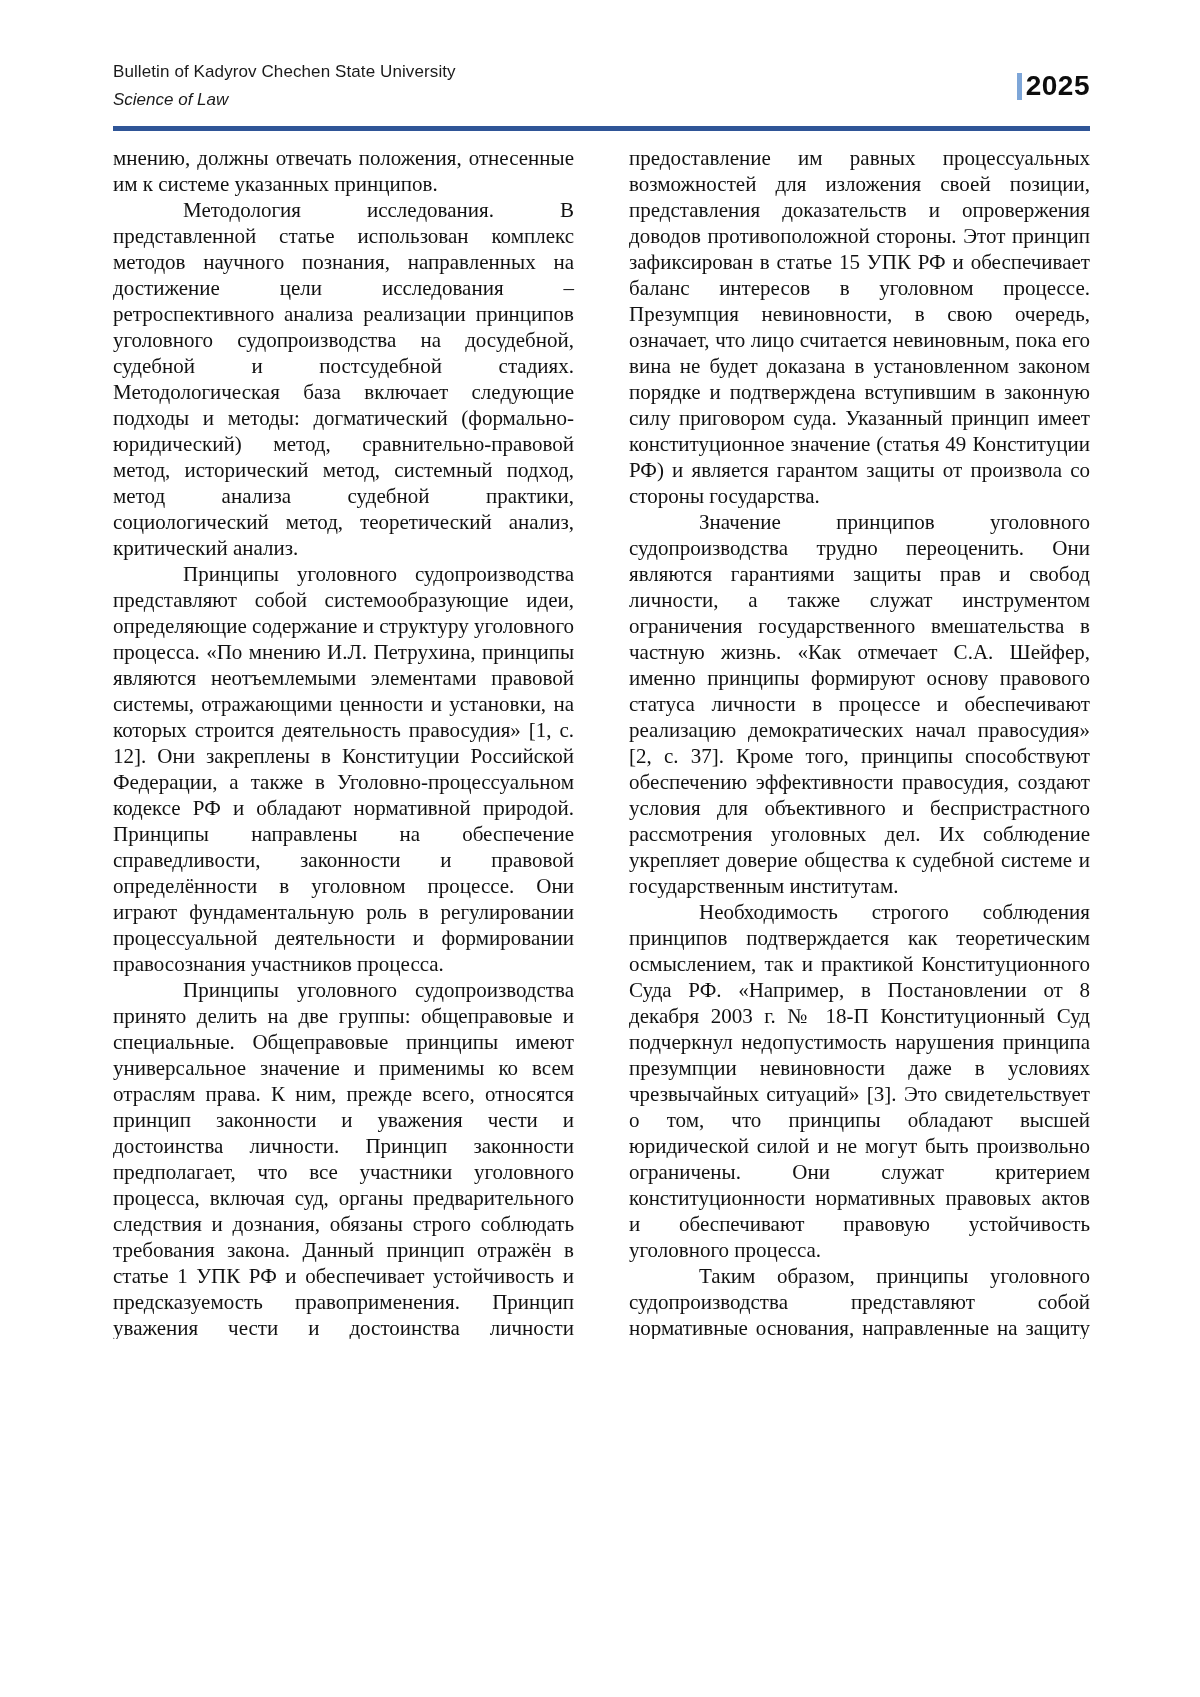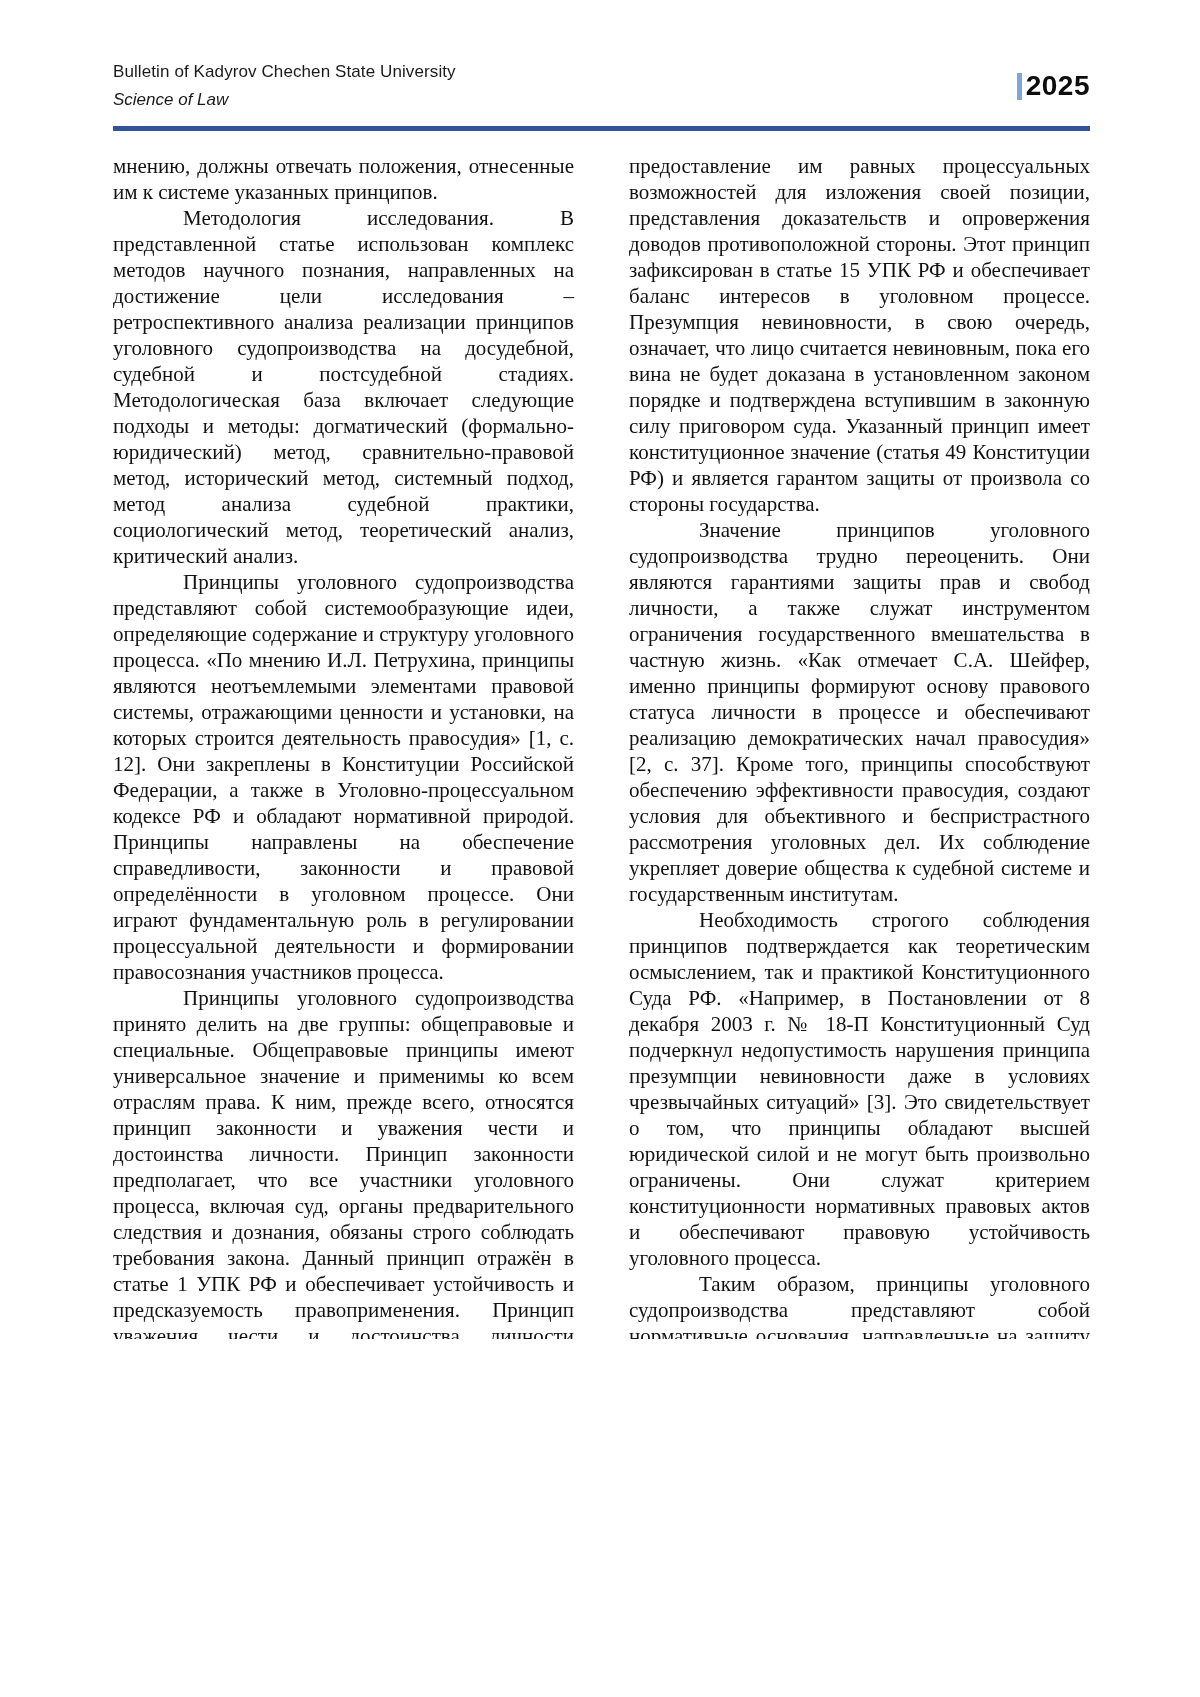--- a/index.html
+++ b/index.html
@@ -48,21 +48,21 @@
     letter-spacing: 0.5px;
     color: #0d0d0d;
   }
   .header-rule {
     height: 5px;
     margin-top: 16px;
   }
   .article-columns {
     display: flex;
     gap: 55px;
-    margin-top: 22px;
+    margin-top: 14px;
   }
   .column {
     flex: 1 1 0;
     min-width: 0;
     font-size: 21px;
     line-height: 26px;
     text-align: justify;
     color: #111111;
   }
   .column p {

